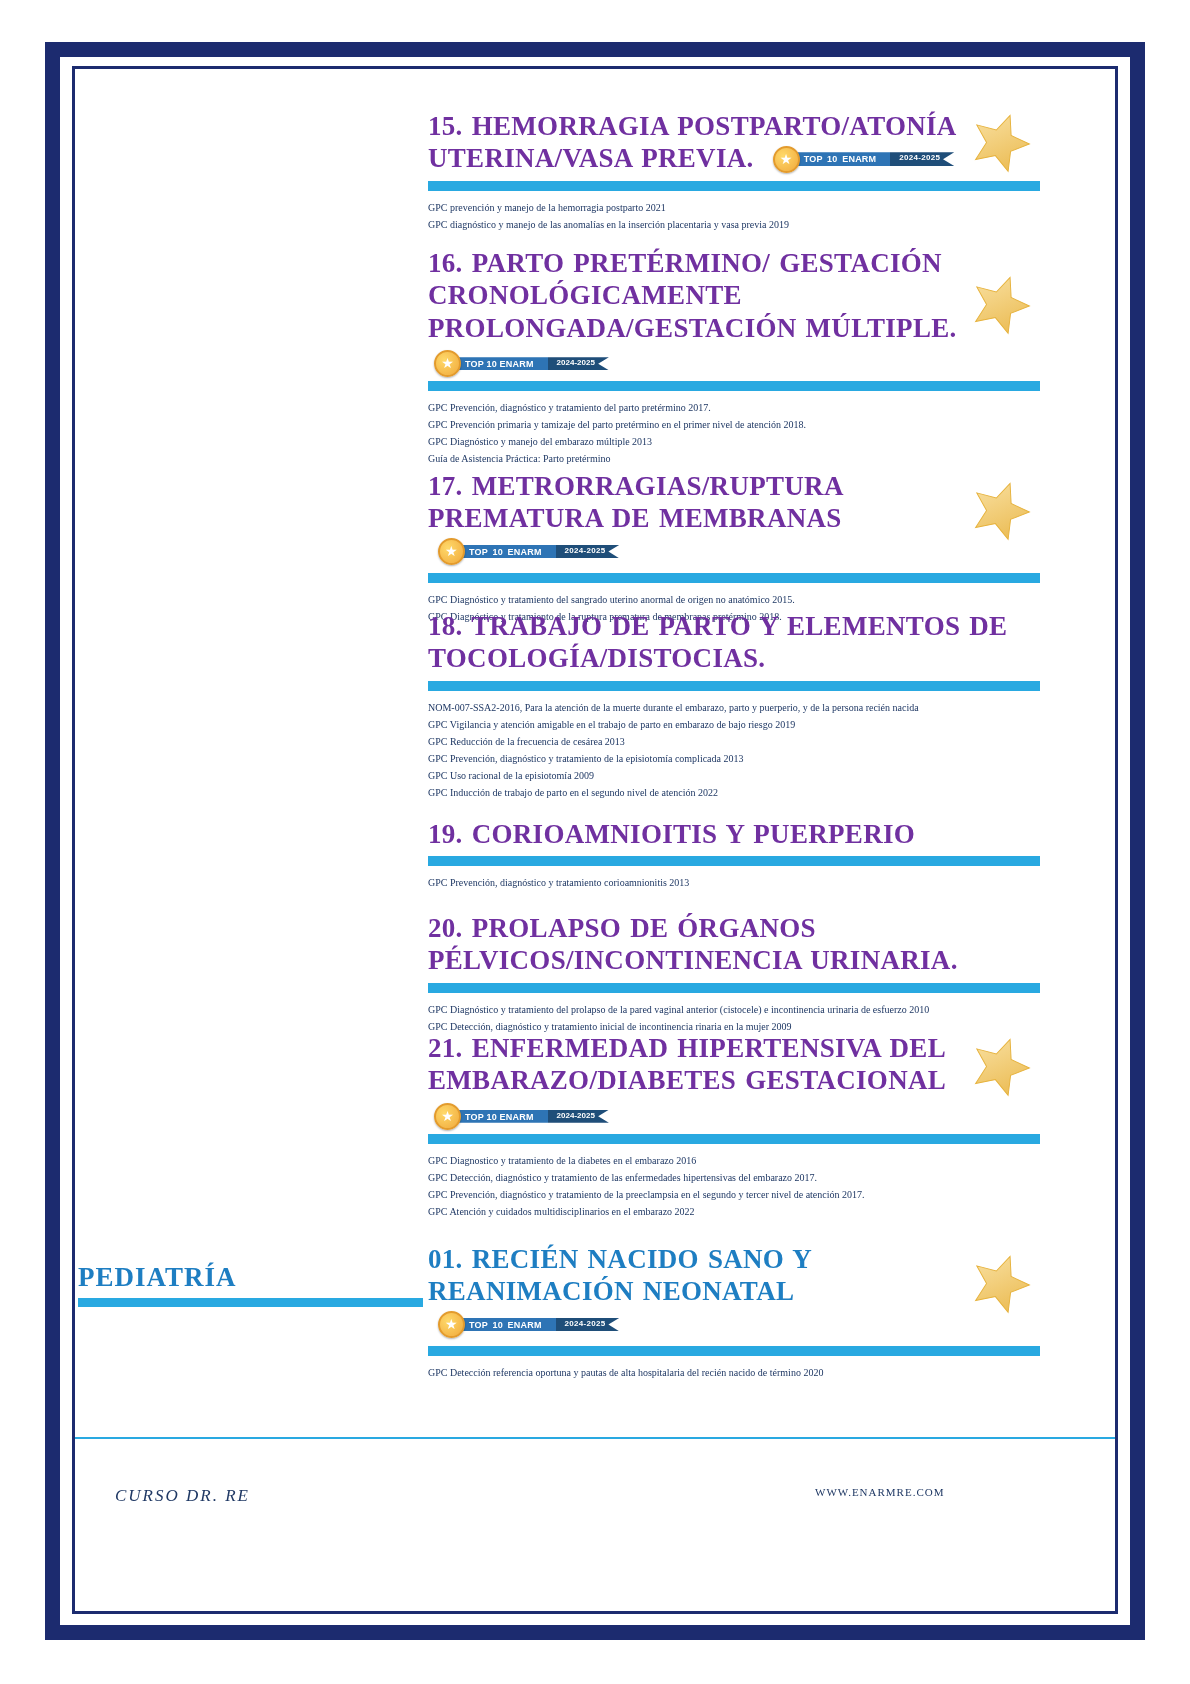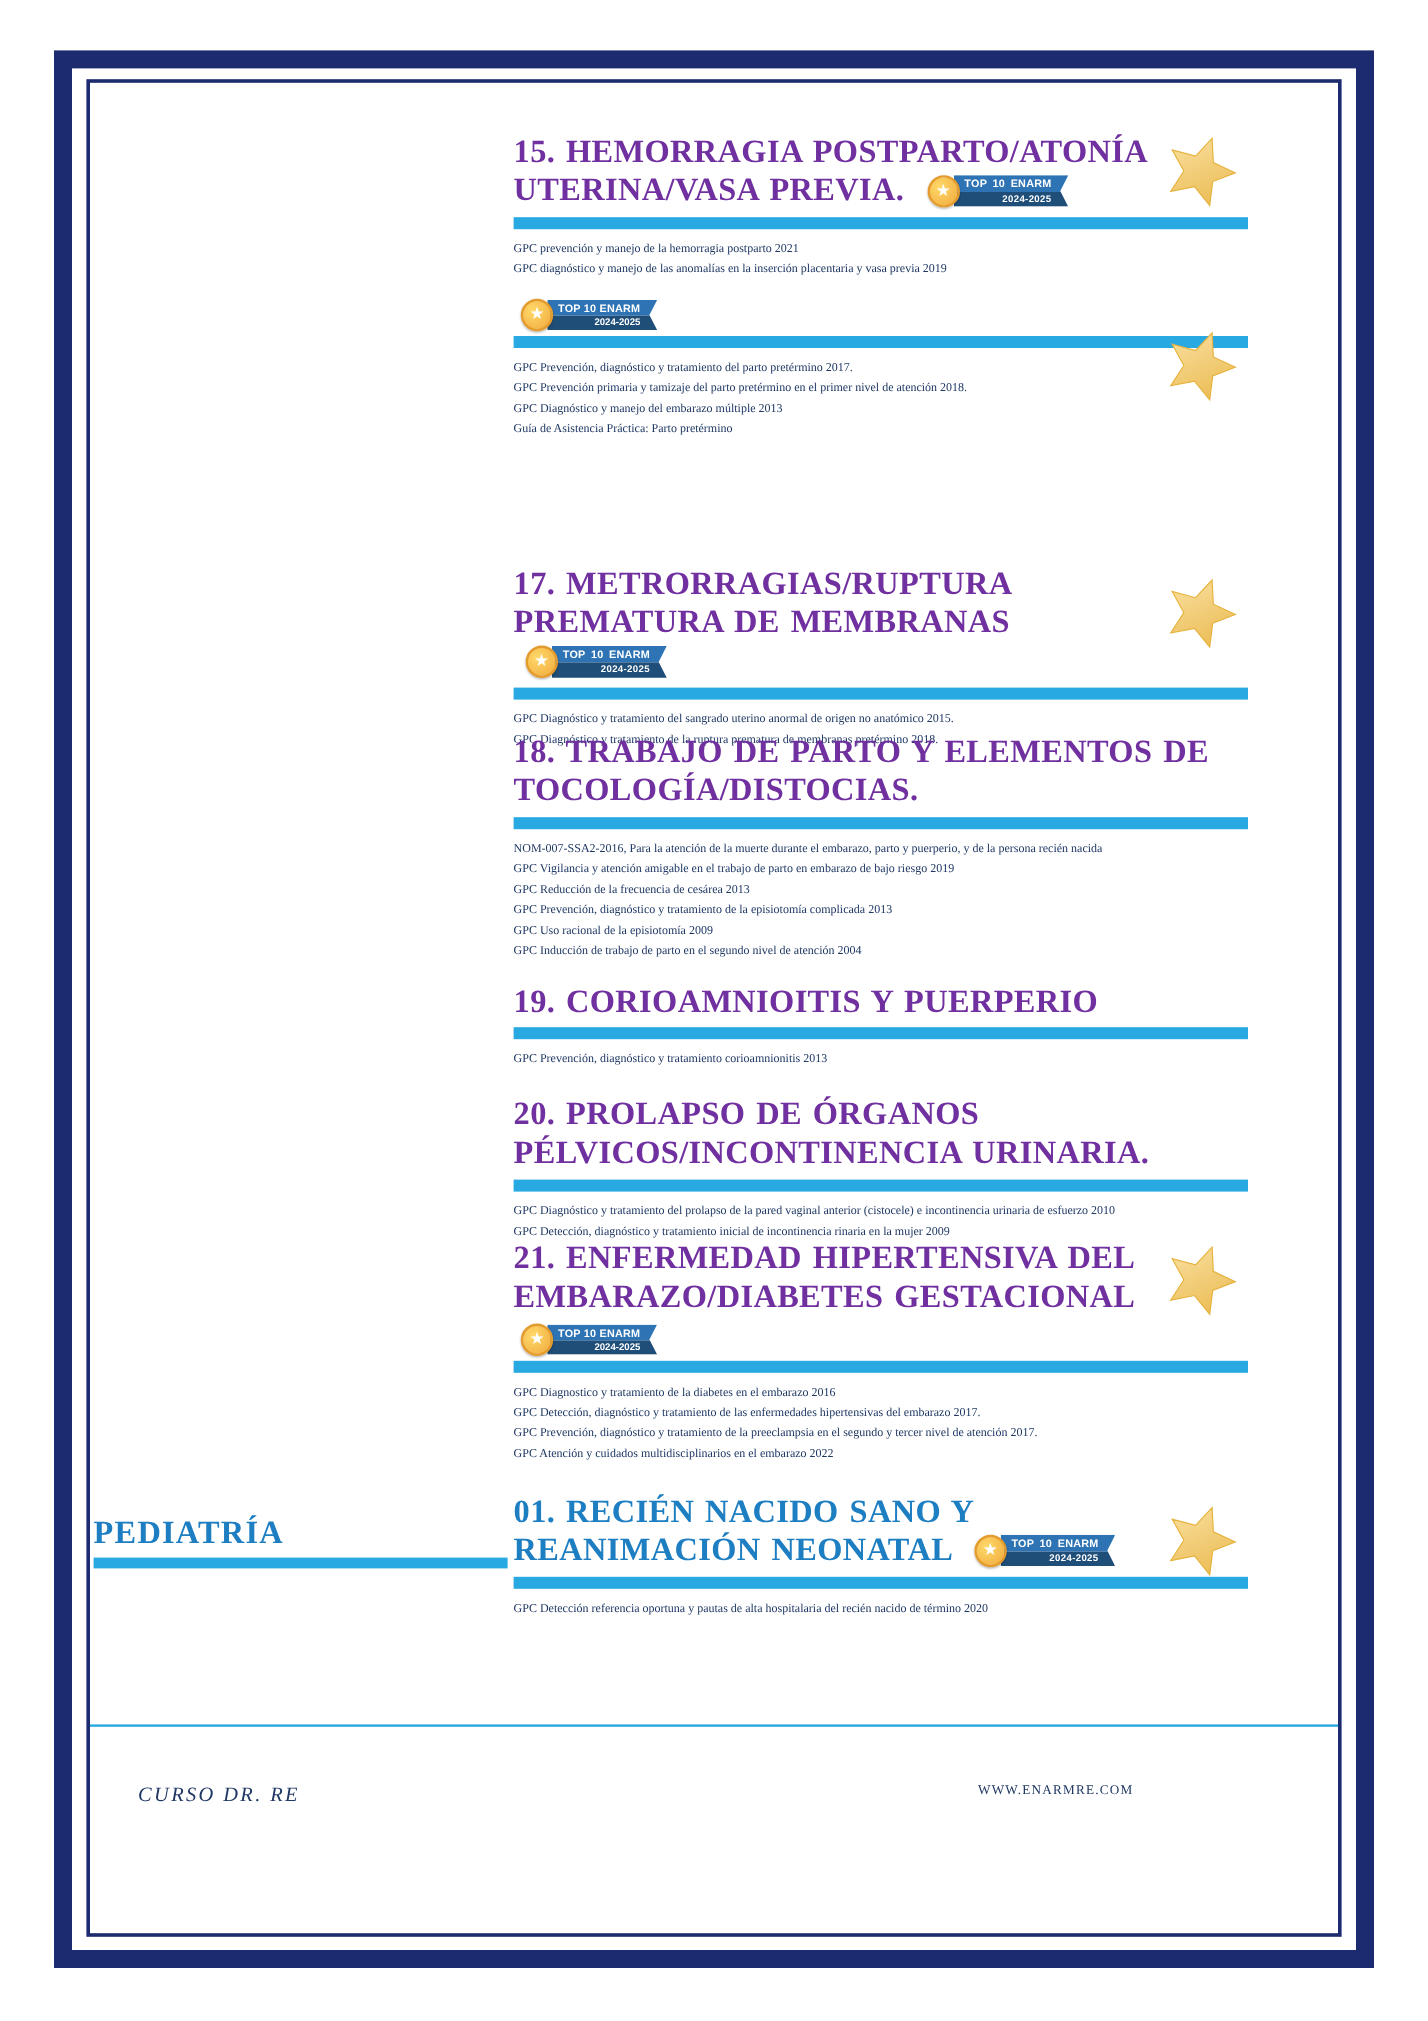--- a/index.html
+++ b/index.html
@@ -23,21 +23,21 @@
   .refs p { font-size:10px; line-height:17px; color:#1f3864; }
   
   .badge { display:inline-flex; align-items:center; vertical-align:middle;
            margin-left:10px; position:relative; top:-2px; }
   .badge.below { display:flex; width:max-content; margin:2px 0 4px 6px; top:0; }
   .medal { width:27px; height:27px; border-radius:50%;
            background:radial-gradient(circle at 35% 35%, #ffd96a, #f0a93c);
            border:2px solid #e39b2d; color:#fff; font-size:14px; line-height:23px;
            text-align:center; z-index:2; box-shadow:0 1px 2px rgba(0,0,0,.3);
            font-family:"DejaVu Sans", sans-serif; }
-  .ribbon { display:flex; flex-direction:column; margin-left:-5px;
+  .ribbon { display:flex; flex-direction:row; margin-left:-5px;
             clip-path:polygon(0 0,100% 0,93% 50%,100% 100%,0 100%); }
   .rib-top { background:#2e74b5; color:#fff; font-family:"Liberation Sans", sans-serif;
              font-size:9px; font-weight:bold; letter-spacing:.2px;
              padding:2px 14px 1px 9px; white-space:nowrap; }
   .rib-bot { background:#1f4e79; color:#fff; font-family:"Liberation Sans", sans-serif;
              font-size:8px; font-weight:bold; text-align:right;
              padding:1px 14px 2px 9px; white-space:nowrap; }
   
   .star { position:absolute; width:64px; height:66px; left:540px; }
   
@@ -85,20 +85,23 @@
     <p>GPC diagnóstico y manejo de las anomalías en la inserción placentaria y vasa previa 2019</p>
   </div>
   <svg class="star" style="top:0" viewBox="0 0 100 100">
     <g transform="rotate(20 50 50)">
       <polygon points="50,4 62.3,33 93.7,35.8 70,56.5 77,87.2 50,71 23,87.2 30,56.5 6.3,35.8 37.7,33" fill="url(#goldgrad)" stroke="#e6b23c" stroke-width="1.5"></polygon>
     </g>
   </svg>
 </section>
 
 <section class="sec has-star" style="top:247px">
+  <h2 class="title">
+    <span>16. PARTO PRETÉRMINO/ GESTACIÓN CRONOLÓGICAMENTE PROLONGADA/GESTACIÓN MÚLTIPLE.</span>
+  </h2>
   <span class="badge below">
     <span class="medal">★</span>
     <span class="ribbon">
       <span class="rib-top">TOP 10 ENARM</span>
       <span class="rib-bot">2024-2025</span>
     </span>
   </span>
   <div class="bar"></div>
   <div class="refs">
     <p>GPC Prevención, diagnóstico y tratamiento del parto pretérmino 2017.</p>
@@ -140,21 +143,21 @@
   <h2 class="title">
     <span>18. TRABAJO DE PARTO Y ELEMENTOS DE TOCOLOGÍA/DISTOCIAS.</span>
   </h2>
   <div class="bar"></div>
   <div class="refs">
     <p>NOM-007-SSA2-2016, Para la atención de la muerte durante el embarazo, parto y puerperio, y de la persona recién nacida</p>
     <p>GPC Vigilancia y atención amigable en el trabajo de parto en embarazo de bajo riesgo 2019</p>
     <p>GPC Reducción de la frecuencia de cesárea 2013</p>
     <p>GPC Prevención, diagnóstico y tratamiento de la episiotomía complicada 2013</p>
     <p>GPC Uso racional de la episiotomía 2009</p>
-    <p>GPC Inducción de trabajo de parto en el segundo nivel de atención 2004</p>
+    <p>GPC Inducción de trabajo de parto en el segundo nivel de atención 2022</p>
   </div>
 </section>
 
 <section class="sec" style="top:818px">
   <h2 class="title">
     <span>19. CORIOAMNIOITIS Y PUERPERIO</span>
   </h2>
   <div class="bar"></div>
   <div class="refs">
     <p>GPC Prevención, diagnóstico y tratamiento corioamnionitis 2013</p>

